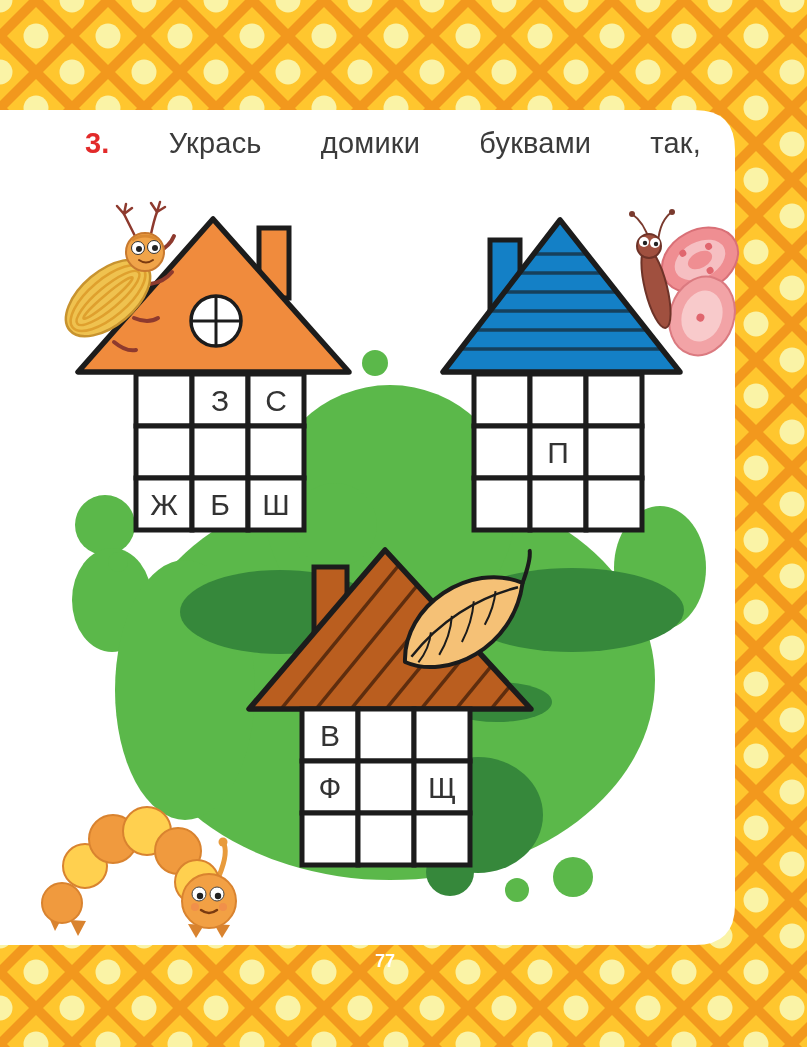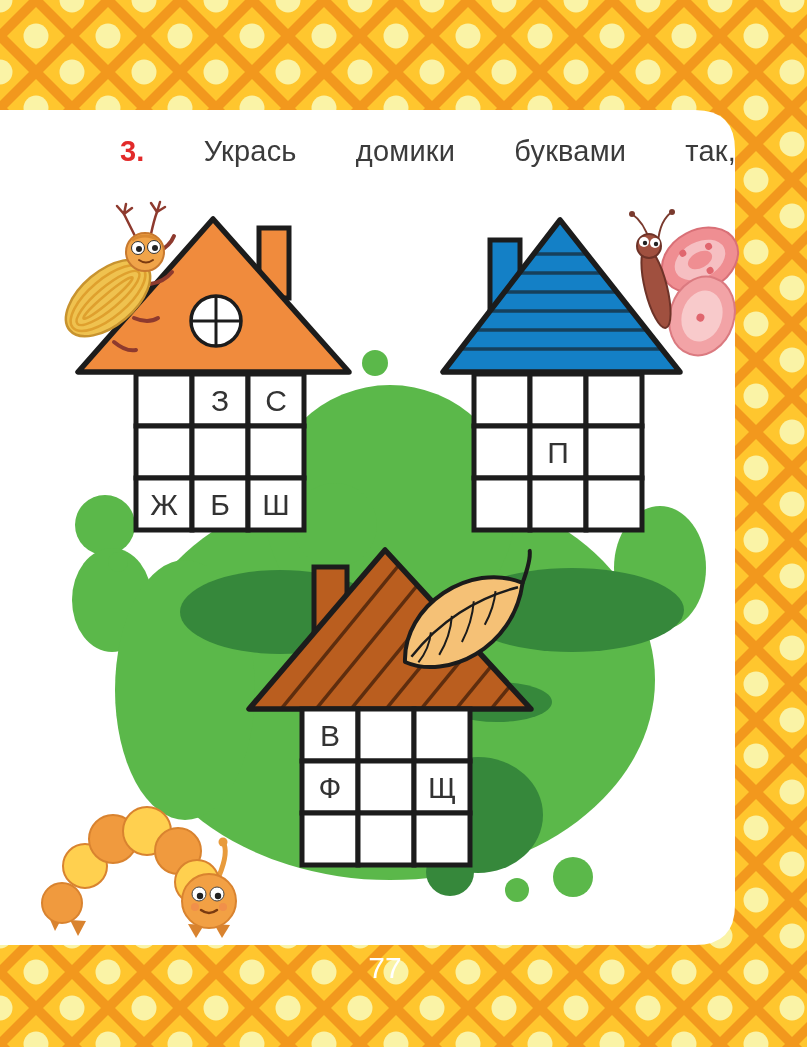--- a/index.html
+++ b/index.html
@@ -13,25 +13,25 @@
     position:absolute;
     color:#3b3b3b;
     font-size:29px;
     line-height:34px;
     text-align:justify;
     text-align-last:justify;
     letter-spacing:0.2px;
     z-index:5;
   }
   .task-line .tnum{color:#e22a2a;font-weight:bold;}
-  #task-line-1{left:85px;top:134px;width:616px;margin-left:35px;}
+  #task-line-1{left:85px;top:126px;width:616px;}
   #task-line-2{left:38px;top:167px;width:589px;}
   .page-num{
     position:absolute;left:343px;top:951px;width:84px;
-    text-align:center;color:#ffffff;font-size:30px;font-weight:normal;
+    text-align:center;color:#ffffff;font-size:18px;font-weight:bold;
     z-index:5;
   }
 </style>
 </head>
 <body>
 
 <div class="stage">
 
 <svg class="scene" width="807" height="1047" viewBox="0 0 807 1047">
   <defs>

